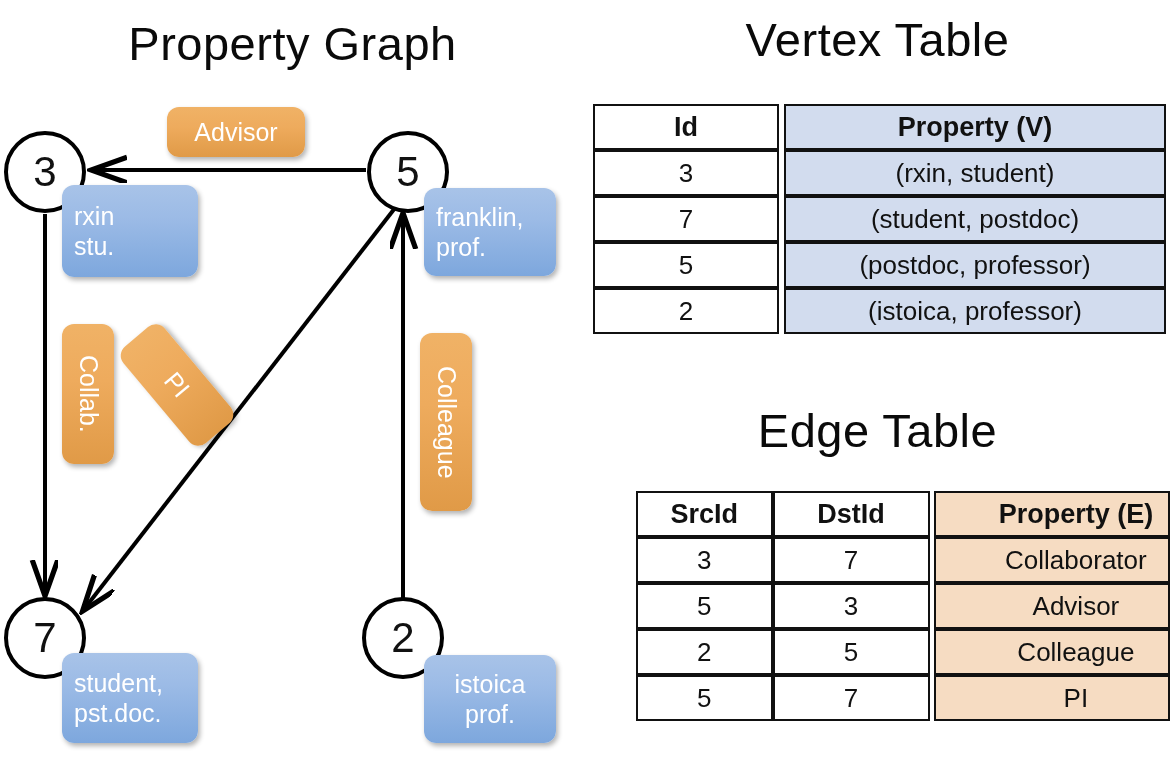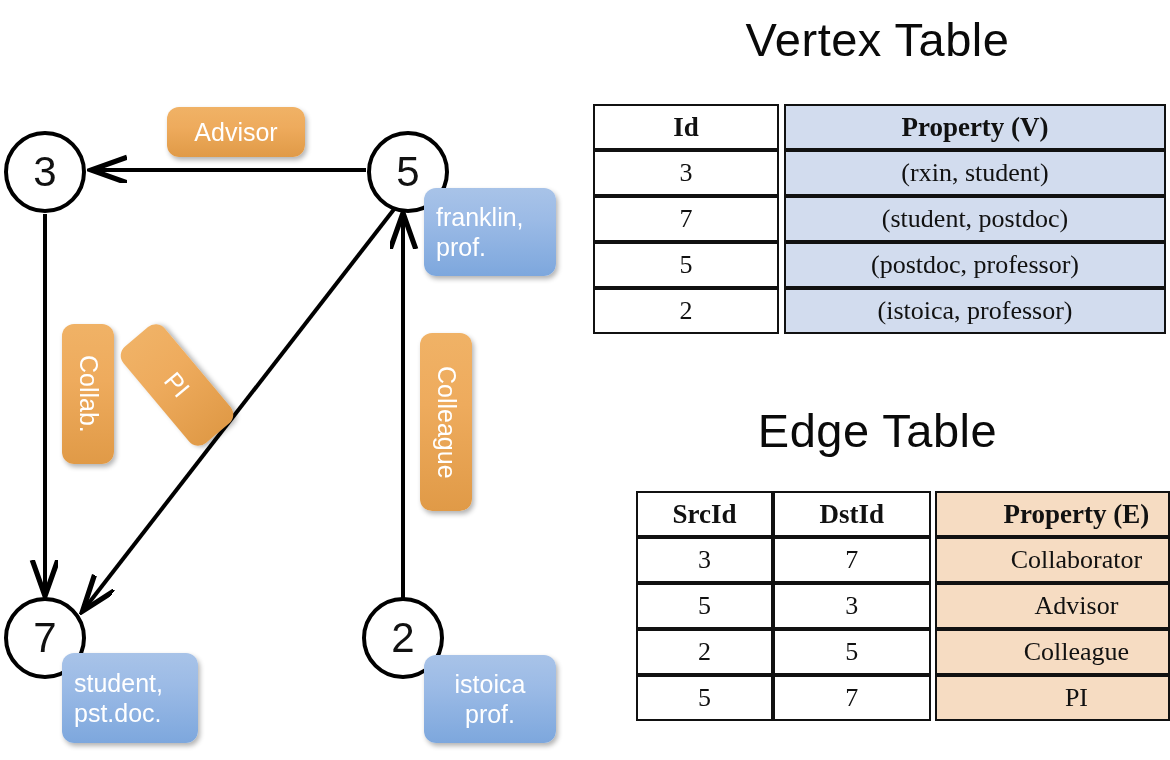--- a/index.html
+++ b/index.html
@@ -92,21 +92,21 @@
     writing-mode: vertical-rl;
     text-orientation: mixed;
     white-space: nowrap;
   }
 
   
   .data-table {
     position: absolute;
     border-collapse: separate;
     border-spacing: 0;
-    font-family: Liberation Serif, serif;
+    font-family: Liberation Sans, sans-serif;
   }
   .data-table td, .data-table th {
     border: 2px solid #111;
     padding: 0;
     text-align: center;
     font-weight: 400;
     font-size: 26px;
     color: #111;
     height: 46px;
     background: #ffffff;
@@ -124,20 +124,21 @@
   #edge-table .col-src  { width: 150px; }
   #edge-table .col-dst  { width: 175px; }
   #edge-table .col-prop { width: 245px; padding-left: 48px; }
   #edge-table .prop-cell { background: #f6dcc2; }
 </style>
 </head>
 <body>
 
 <div id="graph-panel">
 
+  <div class="big-title" id="title-property-graph">Property Graph</div>
 
   <svg id="graph-edges" viewBox="0 0 585 760" xmlns="http://www.w3.org/2000/svg">
     <defs>
       <marker id="arrowhead" markerWidth="10" markerHeight="10" refX="8" refY="3.2" orient="auto" markerUnits="strokeWidth">
         <path d="M0,0 L9,3.2 L0,6.4" fill="none" stroke="#000" stroke-width="1.3"></path>
       </marker>
     </defs>
 
     <line x1="366" y1="170" x2="95" y2="170" stroke="#000" stroke-width="4" marker-end="url(#arrowhead)"></line>
 
@@ -154,20 +155,24 @@
   <div class="node-circle" style="left:367px; top:131px;">
     <span>5</span>
   </div>
   <div class="node-circle" style="left:4px;  top:597px;">
     <span>7</span>
   </div>
   <div class="node-circle" style="left:362px; top:597px;">
     <span>2</span>
   </div>
 
+  <div class="prop-box vertex" style="left:62px; top:185px; width:136px; height:92px;">
+    <div>rxin</div>
+    <div>stu.</div>
+  </div>
   <div class="prop-box vertex" style="left:424px; top:188px; width:132px; height:88px;padding-left:12px;">
     <div>franklin,</div>
     <div>prof.</div>
   </div>
   <div class="prop-box vertex" style="left:62px; top:653px; width:136px; height:90px;">
     <div>student,</div>
     <div>pst.doc.</div>
   </div>
   <div class="prop-box vertex" style="left:424px; top:655px; width:132px; height:88px;align-items:center;">
     <div>istoica</div>

